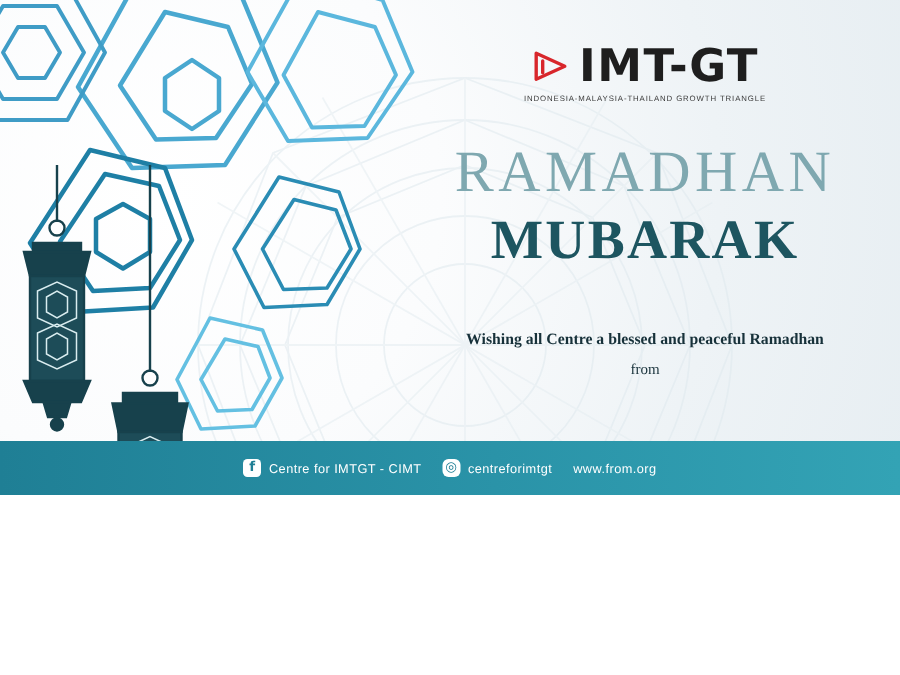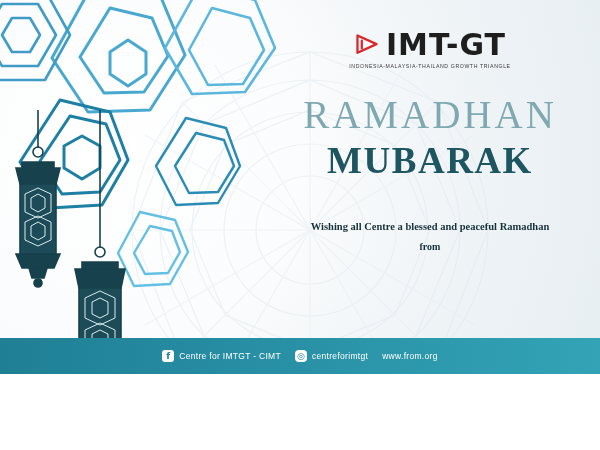--- a/index.html
+++ b/index.html
@@ -4,21 +4,21 @@
 <style>
   html,body{margin:0;padding:0;}
   body{
     width:600px;height:450px;
     font-family:"Liberation Sans", sans-serif;
     background:#ffffff;
     overflow:hidden;
   }
   .card{
     position:relative;
-    width:600px;height:374px;
+    width:600px;height:330px;
     background:
       radial-gradient(circle at 18% 40%, #ffffff 0%, #fbfcfd 35%, #eef3f6 70%, #e7eef2 100%);
     overflow:hidden;
   }
 
   
   .mandala{
     position:absolute;
     left:120px;top:40px;
     width:380px;height:380px;
@@ -93,21 +93,21 @@
     margin-top:16px;
   }
   .msg{
     margin-top:34px;
     font-family:"Liberation Serif", serif;
     color:#17313a;
     font-weight:bold;
     font-size:10.5px;
     line-height:2.0;
   }
-  .msg .from{font-weight:bold;font-size:10px;}
+  .msg .from{font-weight:normal;font-size:10px;}
 
   
   .footer{
     position:absolute;left:0;bottom:0;width:600px;height:36px;
     background:linear-gradient(90deg,#1f7f95 0%, #2a93a8 55%, #33a3b5 100%);
     display:flex;align-items:center;justify-content:center;gap:14px;
   }
   .f-item{display:flex;align-items:center;gap:5px;color:#ffffff;font-size:8.5px;letter-spacing:.3px;}
   .badge{
     width:12px;height:12px;border-radius:3px;background:#ffffff;

